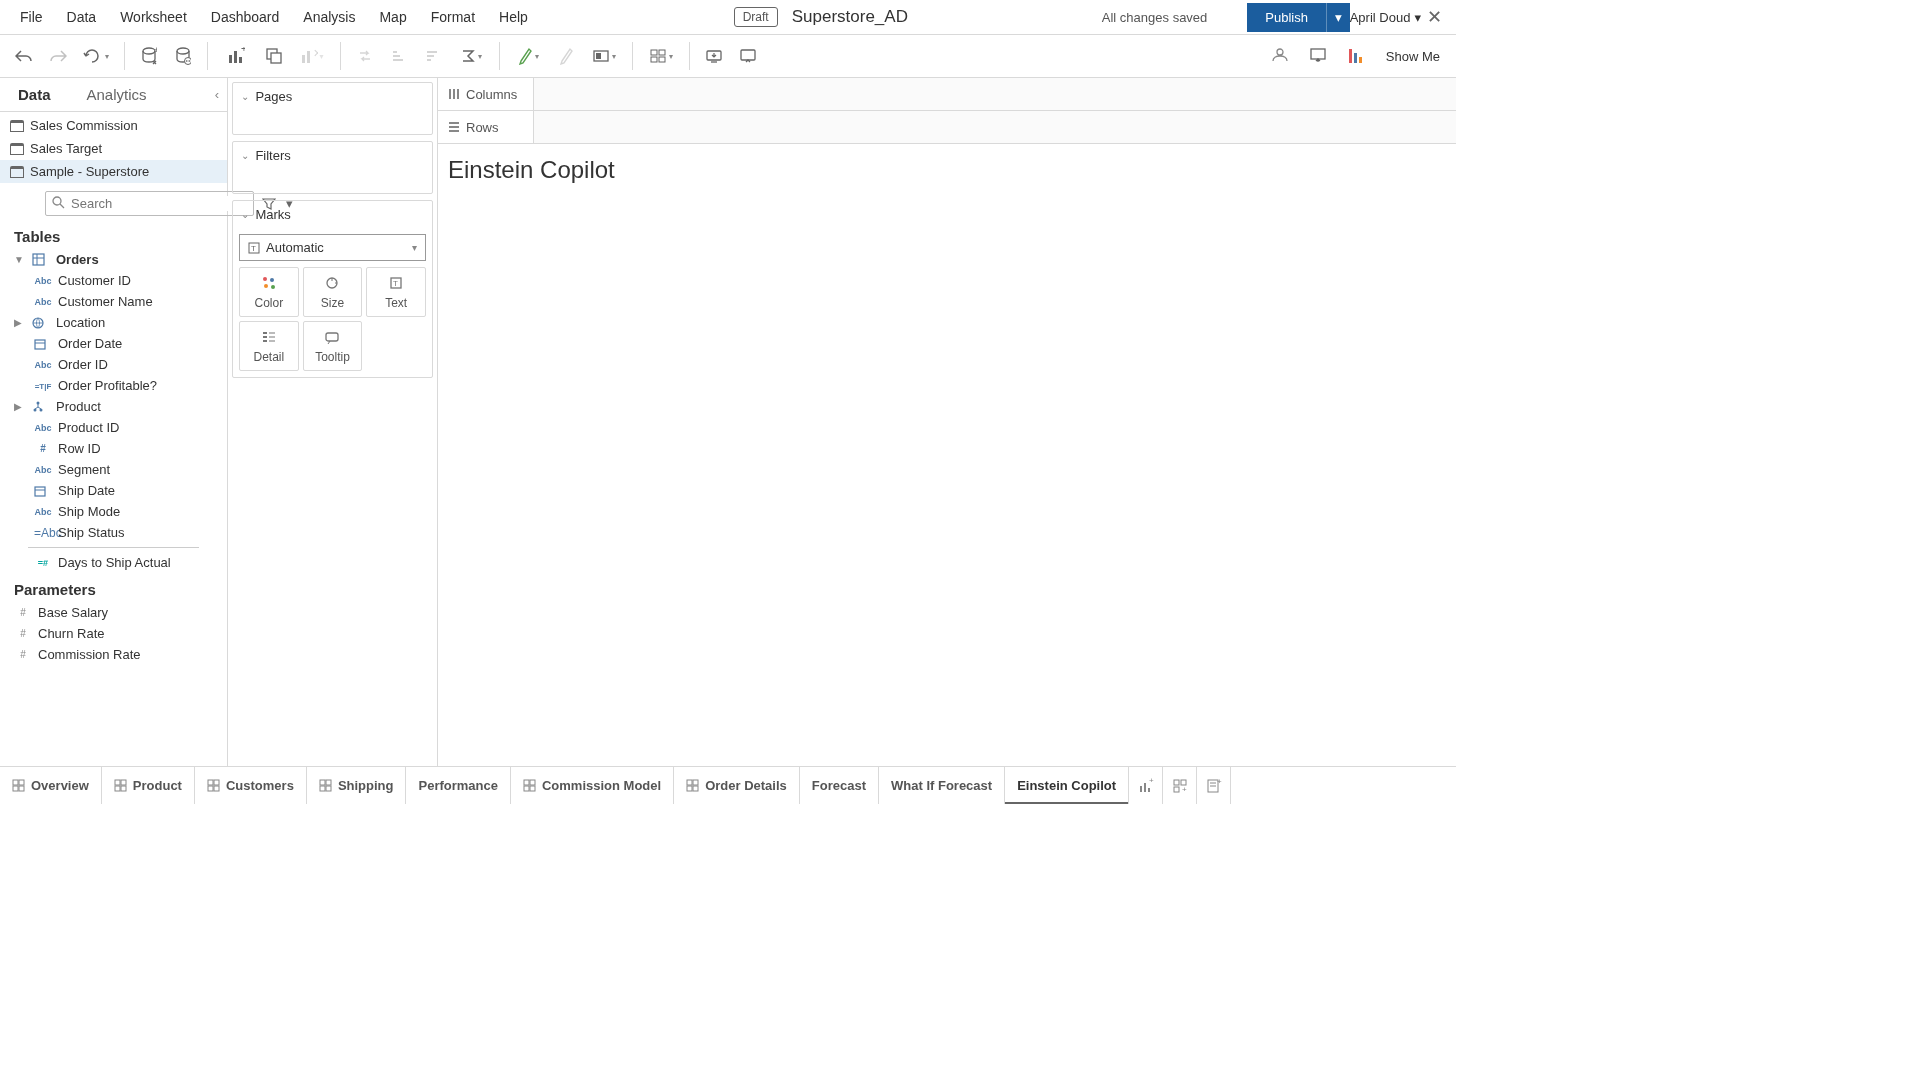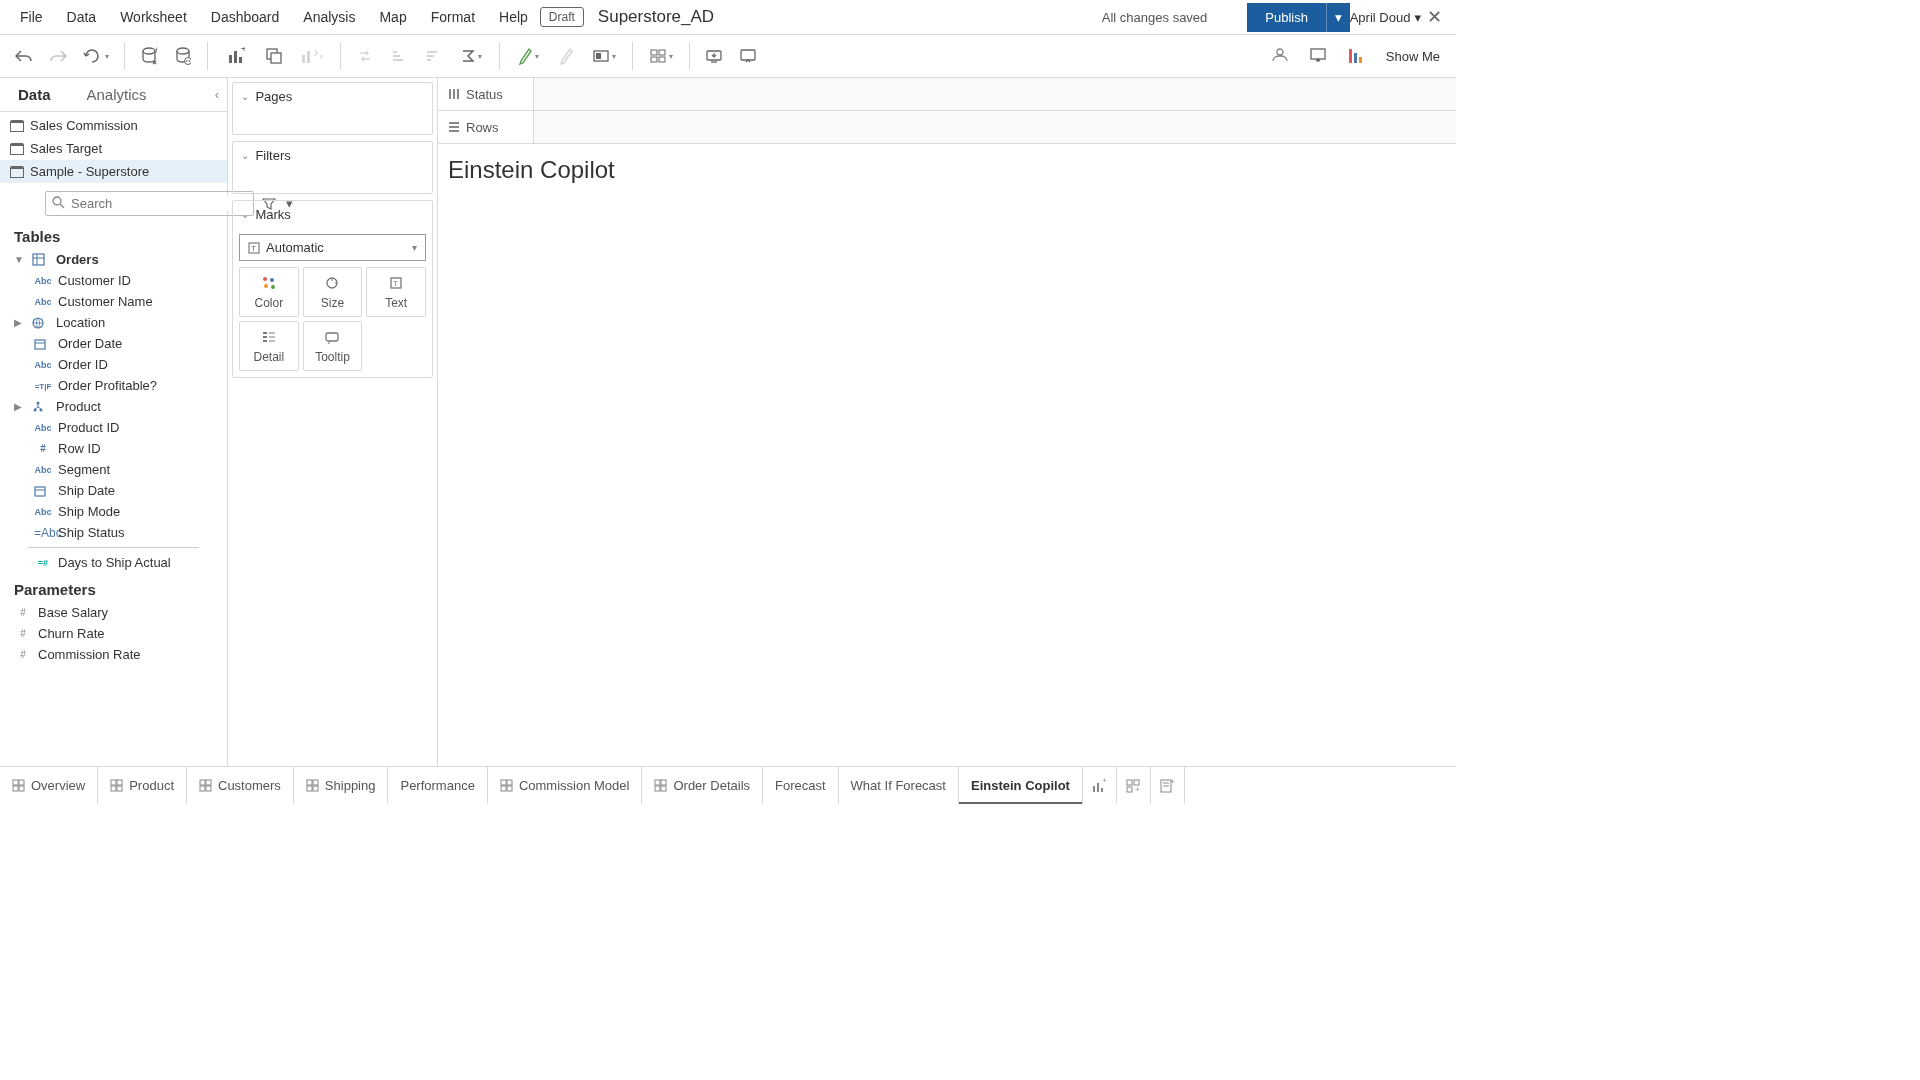--- a/index.html
+++ b/index.html
@@ -1,20 +1,20 @@
 <!DOCTYPE html>
 <html><head>
 <meta charset="utf-8">
 <style>
 *{box-sizing:border-box;margin:0;padding:0;font-family:-apple-system,BlinkMacSystemFont,"Segoe UI",Arial,sans-serif;}
 body{background:#fff;color:#333;font-size:13px;overflow:hidden;width:1456px;height:816px;}
 .header{height:34px;background:#fff;display:flex;align-items:center;padding:0 8px;border-bottom:none;}
 .menu-bar{display:flex;gap:0;}
 .menu-item{padding:8px 12px;font-size:14px;color:#333;cursor:pointer;}
-.header-center{flex:1;display:flex;align-items:center;gap:14px;}
+.header-center{flex:1;display:flex;justify-content:center;align-items:center;gap:14px;}
 .draft-badge{border:1px solid #666;border-radius:3px;padding:2px 8px;font-size:12px;color:#555;}
 .workbook-name{font-size:17px;font-weight:400;color:#333;}
 .header-right{display:flex;align-items:center;}
 .saved-text{font-size:13px;color:#555;}
 .publish-btn{background:#1b5d9e;color:#fff;border:none;padding:7px 18px;font-size:13px;cursor:pointer;}
 .publish-dd{background:#1b5d9e;color:#fff;border:none;border-left:1px solid rgba(255,255,255,.3);padding:7px 8px;cursor:pointer;}
 .user{font-size:13px;color:#333;display:flex;align-items:center;gap:4px;cursor:pointer;}
 .close-x{font-size:18px;color:#666;cursor:pointer;padding:0 6px;}
 .toolbar{height:44px;background:#fff;border-top:1px solid #d9d9d9;border-bottom:1px solid #d9d9d9;display:flex;align-items:center;padding:0 8px;gap:2px;}
 .tb-btn{width:32px;height:32px;display:flex;align-items:center;justify-content:center;cursor:pointer;color:#555;border-radius:2px;}
@@ -55,21 +55,21 @@
 .marks-grid{display:grid;grid-template-columns:repeat(3,1fr);gap:4px;margin-top:6px;}
 .mark-card{border:1px solid #d9d9d9;border-radius:2px;display:flex;flex-direction:column;align-items:center;justify-content:center;padding:6px 2px;gap:4px;cursor:pointer;font-size:12px;color:#555;}
 .mark-ico{width:18px;height:18px;display:flex;align-items:center;justify-content:center;}
 .canvas{flex:1;display:flex;flex-direction:column;}
 .shelf-row{display:flex;border-bottom:1px solid #d9d9d9;}
 .shelf-label{width:96px;padding:7px 10px;display:flex;align-items:center;gap:6px;font-size:13px;color:#555;border-right:1px solid #d9d9d9;}
 .shelf-drop{flex:1;min-height:32px;background:#fafafa;}
 .viz-title{font-size:24px;font-weight:400;color:#333;padding:12px 10px 8px;}
 .viz-area{flex:1;border:1px solid #e5e5e5;margin:0 4px 4px 4px;display:flex;align-items:center;justify-content:center;color:#999;font-size:14px;}
 .sheet-tabs{height:38px;border-top:1px solid #d9d9d9;display:flex;align-items:stretch;overflow:hidden;}
-.sheet-tab{display:flex;align-items:center;gap:6px;padding:0 12px;border-right:1px solid #d9d9d9;font-size:13px;color:#555;cursor:pointer;white-space:nowrap;}
+.sheet-tab{display:flex;align-items:center;gap:6px;padding:0 12px;border-right:1px solid #d9d9d9;font-size:13px;color:#555;cursor:pointer;white-space:nowrap;font-weight:bold;}
 .sheet-tab.active{font-weight:700;color:#333;background:#fff;box-shadow:inset 0 -2px 0 #666;}
 .new-btn{width:34px;display:flex;align-items:center;justify-content:center;border-right:1px solid #d9d9d9;cursor:pointer;color:#666;}
 svg{display:block;}
 </style>
 </head>
 <body>
 
 <div class="header">
   <div class="menu-bar" id="menu-bar">
       <div class="menu-item">File</div>
@@ -497,21 +497,21 @@
   </div>
 
   <div class="canvas">
     <div class="shelf-row">
       <div class="shelf-label">
           <svg width="12" height="12" viewBox="0 0 12 12">
             <rect x="1" y="1" width="2" height="10" fill="#888"></rect>
             <rect x="5" y="1" width="2" height="10" fill="#888"></rect>
             <rect x="9" y="1" width="2" height="10" fill="#888"></rect>
           </svg>
-          <span>Status</span>
+          <span>Columns</span>
         </div>
       <div class="shelf-drop"></div>
     </div>
     <div class="shelf-row">
       <div class="shelf-label">
           <svg width="12" height="12" viewBox="0 0 12 12">
             <rect x="1" y="1" width="10" height="2" fill="#888"></rect>
             <rect x="1" y="5" width="10" height="2" fill="#888"></rect>
             <rect x="1" y="9" width="10" height="2" fill="#888"></rect>
           </svg>

